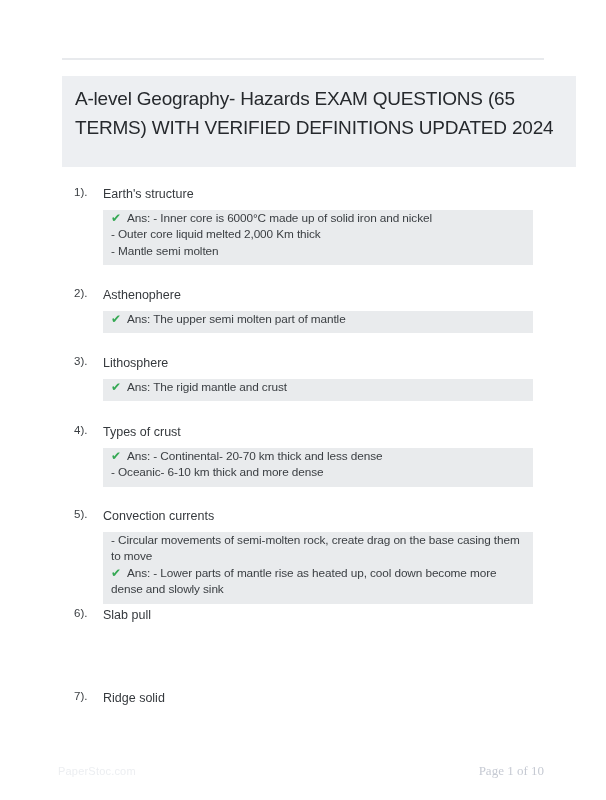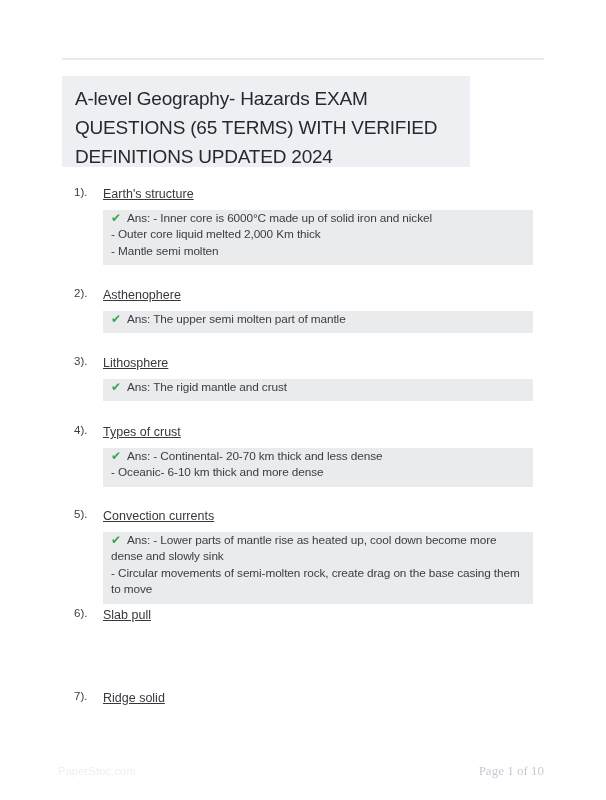--- a/index.html
+++ b/index.html
@@ -8,40 +8,40 @@
     background:#ffffff;
     font-family:"Liberation Sans", sans-serif;
     -webkit-font-smoothing:antialiased;
   }
   .page{position:absolute;inset:0;}
   .topline{
     position:absolute;left:62px;top:58px;width:482px;height:2px;
     background:#e8eaed;
   }
   .titleblock{
-    position:absolute;left:62px;top:76px;width:408px;height:91px;
+    position:absolute;left:62px;top:76px;width:514px;height:91px;
     background:#edeff2;box-sizing:border-box;
     padding:8px 13px;
     font-size:19px;line-height:29px;letter-spacing:-0.2px;
     color:#26292d;
   }
   .item{position:absolute;left:62px;width:482px;}
   .item:nth-of-type(1){top:187px}
   .item:nth-of-type(2){top:288px}
   .item:nth-of-type(3){top:356px}
   .item:nth-of-type(4){top:425px}
   .item:nth-of-type(5){top:509px}
   .item:nth-of-type(6){top:608px}
   .item:nth-of-type(7){top:691px}
   .qrow{display:flex;align-items:flex-start;}
   .qnum{
     margin-left:12px;width:29px;flex:0 0 29px;
     font-size:11.5px;color:#3a3e42;position:relative;top:-1px;
   }
-  .qterm{font-size:12.5px;color:#35393d;text-decoration:underline;}
+  .qterm{font-size:12.5px;color:#35393d;}
   .ans{
     margin-left:41px;margin-right:11px;margin-top:9px;
     background:#e9ebed;
     padding:0 10px 6px 8px;
     font-size:11.8px;line-height:16.4px;letter-spacing:-0.1px;
     color:#3a3e42;
   }
   .ans-line{min-height:16px;}
   .check{
     display:inline-block;font-size:12px;margin-right:6px;
@@ -104,22 +104,22 @@
           <div class="ans-line"><span class="check" style="color: rgb(52, 168, 83);">✔</span><span>Ans: - Continental- 20-70 km thick and less dense</span></div>
           <div class="ans-line"><span>- Oceanic- 6-10 km thick and more dense</span></div>
         </div>
       </div>
       <div class="item">
         <div class="qrow">
           <span class="qnum">5).</span>
           <span class="qterm">Convection currents</span>
         </div>
         <div class="ans">
+          <div class="ans-line"><span>- Circular movements of semi-molten rock, create drag on the base casing them to move</span></div>
           <div class="ans-line"><span class="check" style="color: rgb(52, 168, 83);">✔</span><span>Ans: - Lower parts of mantle rise as heated up, cool down become more dense and slowly sink</span></div>
-          <div class="ans-line"><span>- Circular movements of semi-molten rock, create drag on the base casing them to move</span></div>
         </div>
       </div>
       <div class="item">
         <div class="qrow">
           <span class="qnum">6).</span>
           <span class="qterm">Slab pull</span>
         </div>
       </div>
       <div class="item">
         <div class="qrow">

